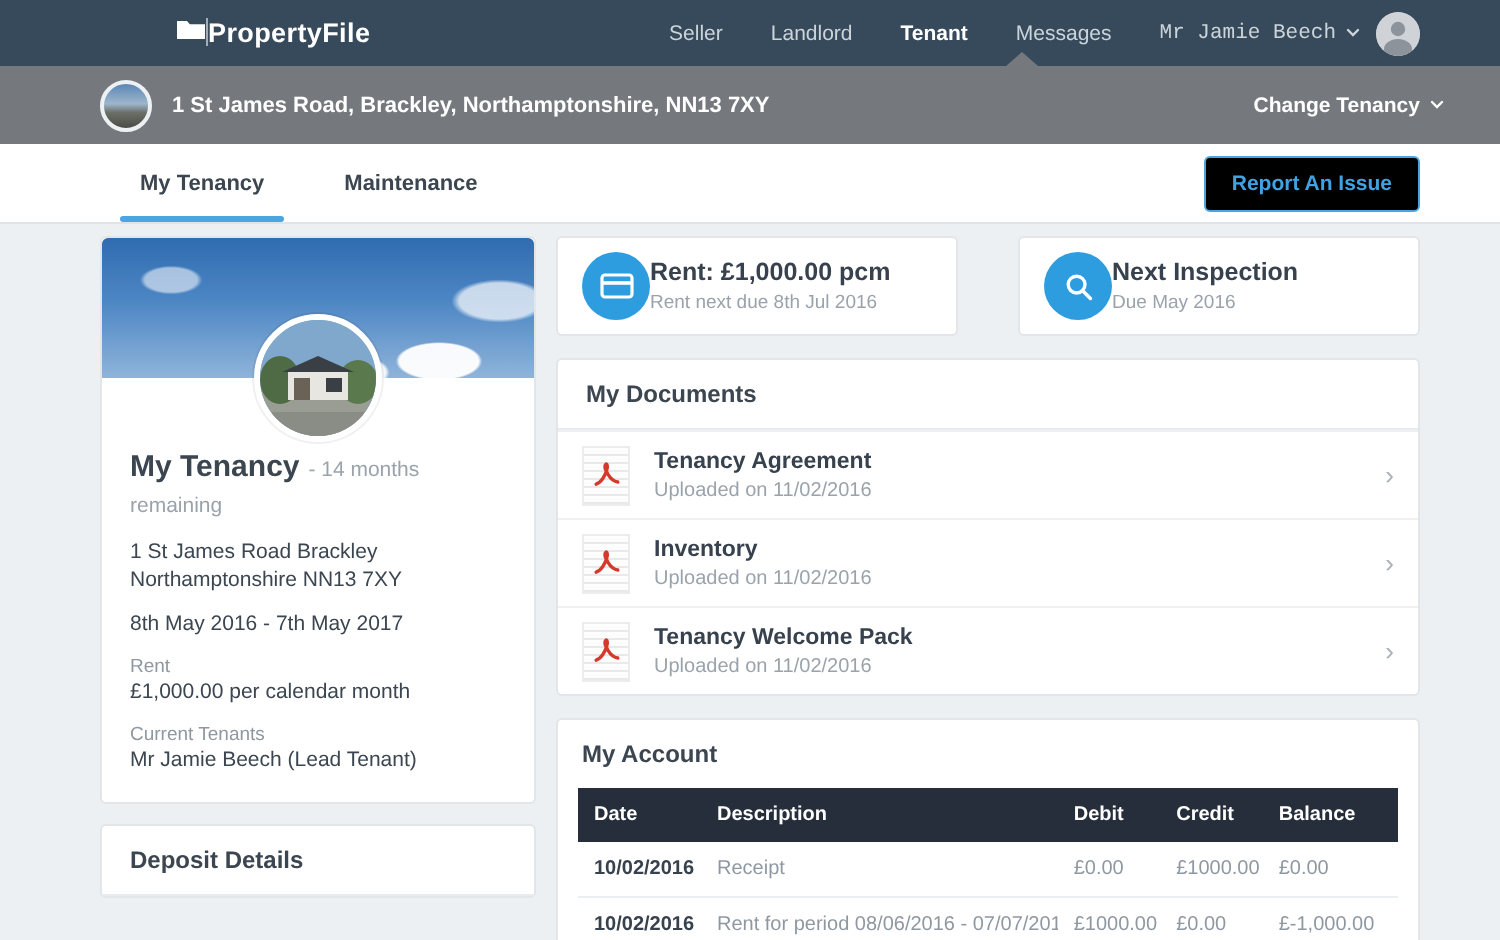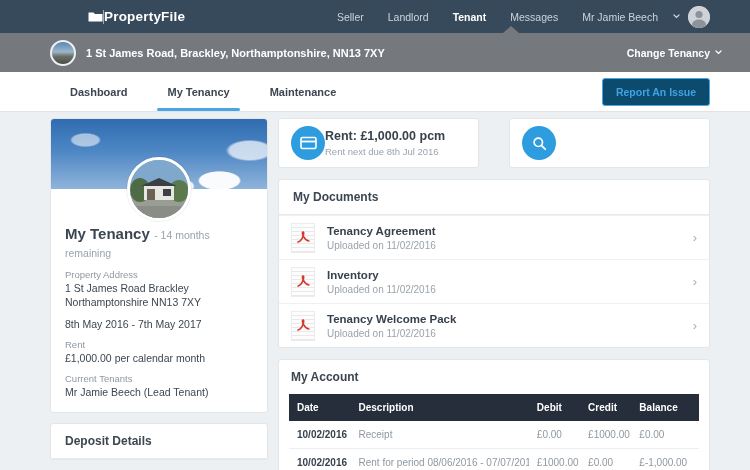--- a/index.html
+++ b/index.html
@@ -6,41 +6,41 @@
   html,body { width:750px; height:470px; }
   body {
     font-family:"Liberation Sans", sans-serif;
     background:#edf0f3;
     color:#3c4650;
     overflow:hidden;
     position:relative;
   }
   
   .navbar { height:33px; background:#374a5b; display:flex; align-items:center; padding:0 40px 0 42px; }
-  .brand { display:flex; align-items:center; gap:0; color:#fff;padding-left:46px; }
+  .brand { display:flex; align-items:flex-start; gap:0; color:#fff;padding-left:46px; }
   .brand-text { font-size:13.5px; font-weight:bold; letter-spacing:.2px; }
   .brand-sep { width:1px; height:14px; background:rgba(255,255,255,.55); }
   .nav-spacer { flex:1; }
   .nav-item { font-size:10.5px; color:#ccd4da; margin-left:24px; cursor:pointer; }
   .nav-item.active { color:#fff; font-weight:bold; }
-  .user-menu { display:flex; align-items:center; gap:15px; margin-left:24px; color:#ccd4da; font-size:10.5px; cursor:pointer; }
+  .user-menu { display:flex; align-items:center; gap:5px; margin-left:24px; color:#ccd4da; font-size:10.5px; cursor:pointer;font-family:Liberation Mono, monospace; }
   .avatar { width:22px; height:22px; border-radius:50%; background:#c9ced3; margin-left:8px; overflow:hidden; flex:none; }
   
   .property-bar { height:39px; background:#75797e; display:flex; align-items:center; padding:0 28px 0 50px; position:relative; color:#fff; }
   .bar-caret { position:absolute; top:-7px; left:503px; width:0; height:0;
     border-left:8px solid transparent; border-right:8px solid transparent; border-bottom:7px solid #75797e; }
   .prop-thumb { width:26px; height:26px; border-radius:50%; border:2px solid #eef1f3; overflow:hidden; margin-right:10px; flex:none;
     background:linear-gradient(180deg,#5b87b5 0%,#9db6cc 45%,#6b6f66 65%,#4a4d47 100%); }
   .prop-address { font-size:11px; font-weight:bold; }
   .change-tenancy { margin-left:auto; display:flex; align-items:center; gap:5px; font-size:10.5px; font-weight:bold; cursor:pointer; }
   
   .tab-bar { height:40px; background:#fff; border-bottom:1px solid #e0e4e8; display:flex; align-items:center; padding:0 40px 0 70px; }
   .tab { font-size:11px; font-weight:bold; color:#3c4650; margin-right:40px; height:100%; display:flex; align-items:center; position:relative; cursor:pointer; }
   .tab.active::after { content:""; position:absolute; bottom:0; left:-10px; right:-10px; height:3px; background:#4aa6e0; border-radius:2px; }
-  .report-btn { margin-left:auto; border:1px solid #4aa6e0; color:#3fa3e2; background:#0c4a6e; font-family:inherit;
+  .report-btn { margin-left:auto; border:1px solid #4aa6e0; color:#3fa3e2; background:#000000; font-family:inherit;
     font-size:10.5px; font-weight:bold; padding:7px 13px; border-radius:3px; cursor:pointer; }
   
   .content { display:flex; gap:10px; padding:6px 40px 0 50px; align-items:flex-start; }
   .card { background:#fff; border:1px solid #e2e6e9; border-radius:3px; }
   .left-col { width:218px; flex:none; }
   .right-col { flex:1; min-width:0; }
   
   .tenancy-card { margin-bottom:10px; overflow:visible; }
   .banner { height:70px; position:relative; border-radius:3px 3px 0 0;
     background:
@@ -130,21 +130,20 @@
     <span>Change Tenancy</span>
     <span>
       <svg width="7" height="5" viewBox="0 0 7 5">
           <path d="M1 1 L3.5 3.5 L6 1" fill="none" stroke="#ffffff" stroke-width="1.2" stroke-linecap="round"></path>
         </svg>
     </span>
   </span>
 </div>
 
 <div class="tab-bar">
-  <span class="tab">Dashboard</span>
   <span class="tab active">My Tenancy</span>
   <span class="tab">Maintenance</span>
   <button class="report-btn">Report An Issue</button>
 </div>
 
 <div class="content">
 
   <div class="left-col">
 
     <div class="card tenancy-card">
@@ -162,21 +161,20 @@
             <rect y="46" width="58" height="12" fill="#8a8d85"></rect>
           </svg>
         </div>
       </div>
       <div class="tenancy-body">
         <div class="tenancy-title-row">
           <span class="tenancy-title">My Tenancy</span>
           <span class="tenancy-remaining">- 14 months remaining</span>
         </div>
         <div class="detail-group">
-          <div class="detail-label">Property Address</div>
           <div class="detail-value">1 St James Road Brackley Northamptonshire NN13 7XY</div>
         </div>
         <div class="detail-group">
           <div class="detail-value">8th May 2016 - 7th May 2017</div>
         </div>
         <div class="detail-group">
           <div class="detail-label">Rent</div>
           <div class="detail-value">£1,000.00 per calendar month</div>
         </div>
         <div class="detail-group">
@@ -207,20 +205,24 @@
           <div class="summary-title">Rent: £1,000.00 pcm</div>
           <div class="summary-sub">Rent next due 8th Jul 2016</div>
         </span>
       </div>
       <div class="card summary-card">
         <span class="blue-circle">
           <svg width="15" height="15" viewBox="0 0 15 15">
             <circle cx="6.3" cy="6.3" r="4.2" fill="none" stroke="#ffffff" stroke-width="1.7"></circle>
             <line x1="9.6" y1="9.6" x2="13.2" y2="13.2" stroke="#ffffff" stroke-width="1.8" stroke-linecap="round"></line>
           </svg>
+        </span>
+        <span>
+          <div class="summary-title">Next Inspection</div>
+          <div class="summary-sub">Due May 2016</div>
         </span>
       </div>
     </div>
 
     <div class="card documents-card">
       <div class="card-header">My Documents</div>
 
       <div class="doc-row">
         <span class="pdf-icon">
           <svg width="15" height="15" viewBox="0 0 18 18">

